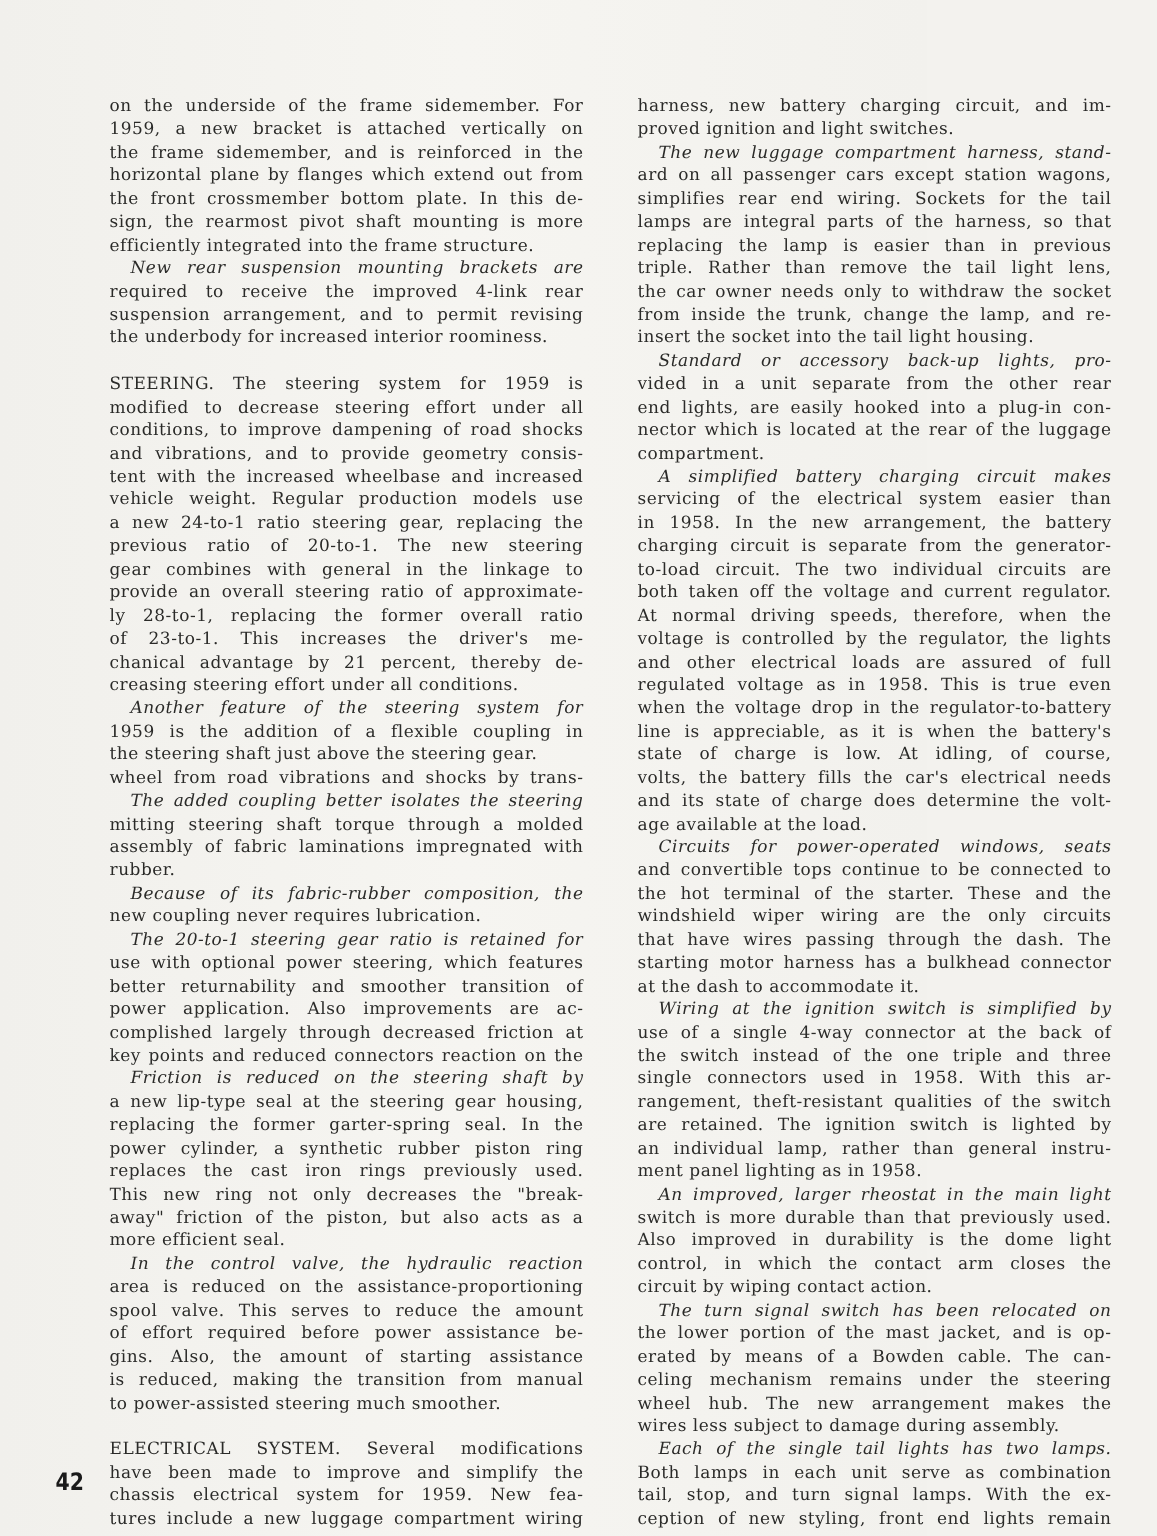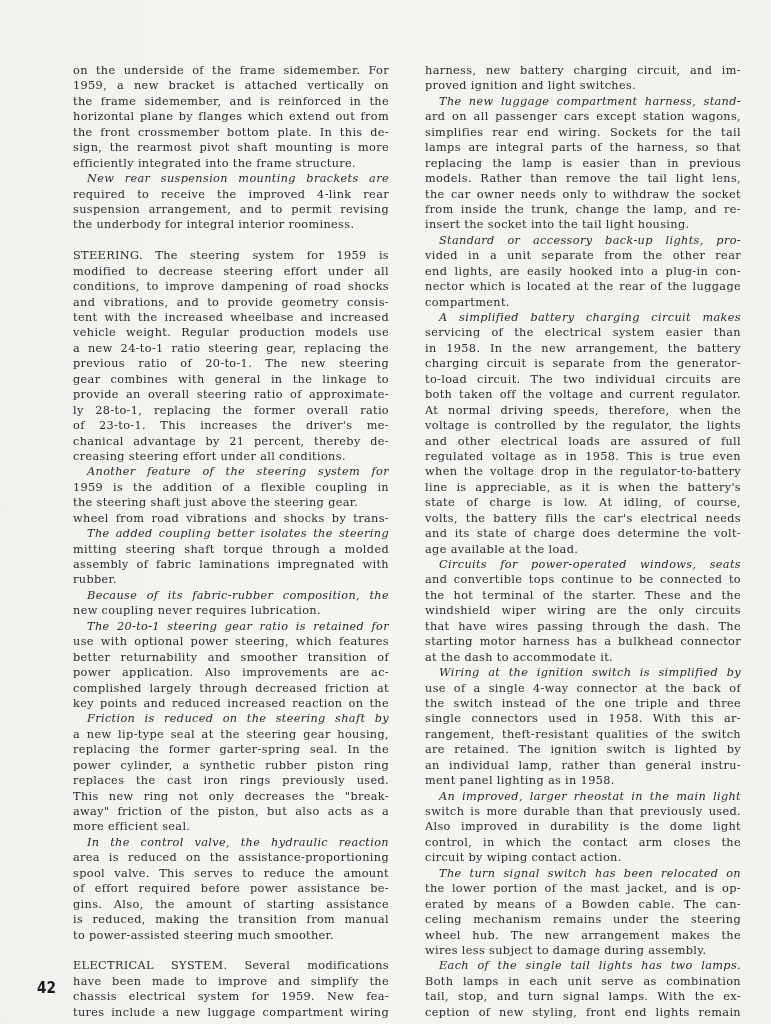--- a/index.html
+++ b/index.html
@@ -55,21 +55,21 @@
       <span class="line">on the underside of the frame sidemember.  For</span>
       <span class="line">1959, a new bracket is attached vertically on</span>
       <span class="line">the frame sidemember, and is reinforced in the</span>
       <span class="line">horizontal plane by flanges which extend out from</span>
       <span class="line">the front crossmember bottom plate.  In this de-</span>
       <span class="line">sign, the rearmost pivot shaft mounting is more</span>
       <span class="line last">efficiently integrated into the frame structure.</span>
       <span class="line indent">New rear suspension mounting brackets are</span>
       <span class="line">required to receive the improved 4-link rear</span>
       <span class="line">suspension arrangement, and to permit revising</span>
-      <span class="line last">the underbody for integral interior roominess.</span>
+      <span class="line last">the underbody for increased interior roominess.</span>
       <span class="gap"></span>
       <span class="line">STEERING.  The steering system for 1959 is</span>
       <span class="line">modified to decrease steering effort under all</span>
       <span class="line">conditions, to improve dampening of road shocks</span>
       <span class="line">and vibrations, and to provide geometry consis-</span>
       <span class="line">tent with the increased wheelbase and increased</span>
       <span class="line">vehicle weight.  Regular production models use</span>
       <span class="line">a new 24-to-1 ratio steering gear, replacing the</span>
       <span class="line">previous ratio of 20-to-1.  The new steering</span>
       <span class="line">gear combines with general in the linkage to</span>
@@ -86,21 +86,21 @@
       <span class="line">mitting steering shaft torque through a molded</span>
       <span class="line">assembly of fabric laminations impregnated with</span>
       <span class="line last">rubber.</span>
       <span class="line indent">Because of its fabric-rubber composition, the</span>
       <span class="line last">new coupling never requires lubrication.</span>
       <span class="line indent">The 20-to-1 steering gear ratio is retained for</span>
       <span class="line">use with optional power steering, which features</span>
       <span class="line">better returnability and smoother transition of</span>
       <span class="line">power application.  Also improvements are ac-</span>
       <span class="line">complished largely through decreased friction at</span>
-      <span class="line">key points and reduced increased reaction on the</span>
+      <span class="line">key points and reduced connectors reaction on the</span>
       <span class="line indent">Friction is reduced on the steering shaft by</span>
       <span class="line">a new lip-type seal at the steering gear housing,</span>
       <span class="line">replacing the former garter-spring seal.  In the</span>
       <span class="line">power cylinder, a synthetic rubber piston ring</span>
       <span class="line">replaces the cast iron rings previously used.</span>
       <span class="line">This new ring not only decreases the "break-</span>
       <span class="line">away" friction of the piston, but also acts as a</span>
       <span class="line last">more efficient seal.</span>
       <span class="line indent">In the control valve, the hydraulic reaction</span>
       <span class="line">area is reduced on the assistance-proportioning</span>
@@ -116,21 +116,21 @@
       <span class="line">tures include a new luggage compartment wiring</span>
     </div>
   <div class="col col-right" id="col-right">
       <span class="line">harness, new battery charging circuit, and im-</span>
       <span class="line last">proved ignition and light switches.</span>
       <span class="line indent">The new luggage compartment harness, stand-</span>
       <span class="line">ard on all passenger cars except station wagons,</span>
       <span class="line">simplifies rear end wiring.  Sockets for the tail</span>
       <span class="line">lamps are integral parts of the harness, so that</span>
       <span class="line">replacing the lamp is easier than in previous</span>
-      <span class="line">models.  Rather than remove the tail light lens,</span>
+      <span class="line">triple.  Rather than remove the tail light lens,</span>
       <span class="line">the car owner needs only to withdraw the socket</span>
       <span class="line">from inside the trunk, change the lamp, and re-</span>
       <span class="line last">insert the socket into the tail light housing.</span>
       <span class="line indent">Standard or accessory back-up lights, pro-</span>
       <span class="line">vided in a unit separate from the other rear</span>
       <span class="line">end lights, are easily hooked into a plug-in con-</span>
       <span class="line">nector which is located at the rear of the luggage</span>
       <span class="line last">compartment.</span>
       <span class="line indent">A simplified battery charging circuit makes</span>
       <span class="line">servicing of the electrical system easier than</span>

